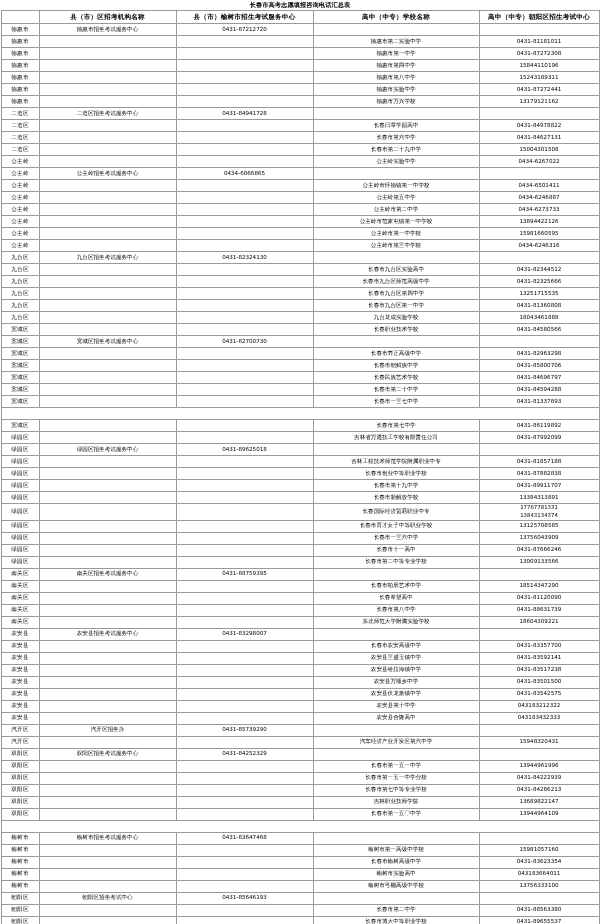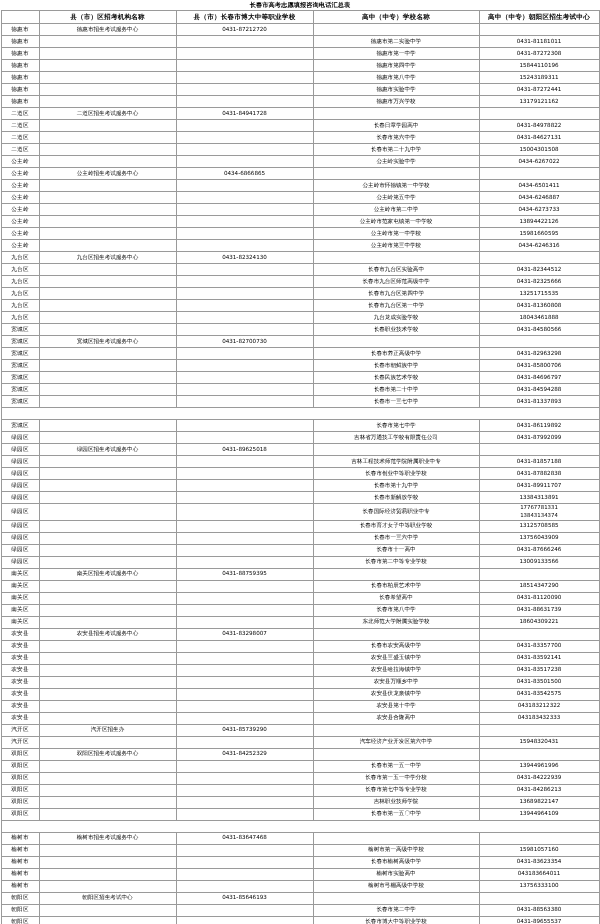--- a/index.html
+++ b/index.html
@@ -93,21 +93,21 @@
       <col class="c0">
         <col class="c1">
         <col class="c2">
         <col class="c3">
         <col class="c4">
     </colgroup>
     <thead>
       <tr>
         <th></th>
         <th>县（市）区招考机构名称</th>
-        <th>县（市）长春市博大中等职业学校</th>
+        <th>县（市）榆树市招生考试服务中心</th>
         <th>高中（中专）学校名称</th>
         <th>高中（中专）朝阳区招生考试中心</th>
       </tr>
     </thead>
     <tbody id="table-body">
         <tr>
           <td class="region">德惠市</td>
           <td class="agency">德惠市招生考试服务中心</td>
           <td>0431-87212720</td>
           <td></td>

